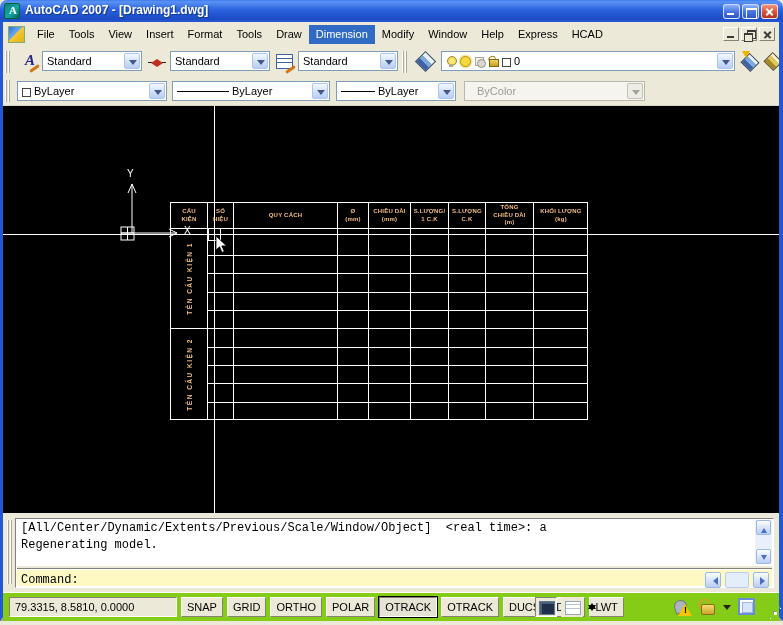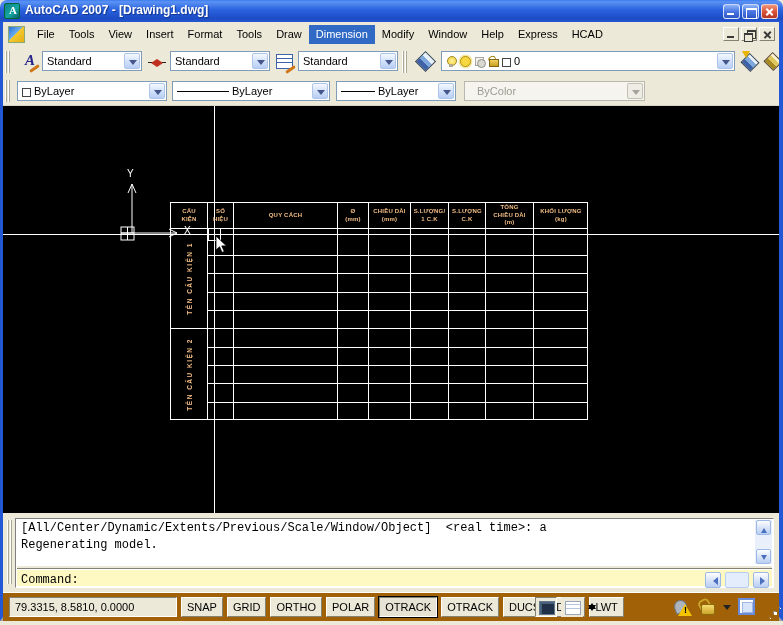--- a/index.html
+++ b/index.html
@@ -112,21 +112,21 @@
   .cmd-prompt{position:absolute;left:1px;right:1px;top:51px;bottom:1px;background:#fef9c3;}
   .prompt-text{position:absolute;left:4px;top:3px;font:12px "Liberation Mono","DejaVu Sans Mono",monospace;color:#000;white-space:pre;}
   .hscroll{position:absolute;right:3px;top:2px;width:64px;height:16px;}
   .hbtn{position:absolute;top:0;width:16px;height:16px;border:1px solid #9CB8E6;border-radius:2px;
     background:linear-gradient(180deg,#FDFEFF,#D3E0F7 60%,#BACFF3);}
   .hbtn.lt{left:0;} .hbtn.rt{right:0;}
   .hbtn.lt::after{content:"";position:absolute;left:3px;top:3.5px;border:4px solid transparent;border-right:5px solid #4A6FBF;}
   .hbtn.rt::after{content:"";position:absolute;left:6px;top:3.5px;border:4px solid transparent;border-left:5px solid #4A6FBF;}
   .hthumb{position:absolute;left:20px;top:0;width:24px;height:16px;border:1px solid #B8CCEE;background:#E4EDFB;border-radius:2px;}
   
-  .status{position:absolute;left:0;top:570px;width:776px;height:29px;background:#a16207;border-top:1px solid #fff;}
+  .status{position:absolute;left:0;top:570px;width:776px;height:29px;background:#84cc16;border-top:1px solid #fff;}
   .coords{position:absolute;left:6px;top:4px;width:168px;height:20px;border:1px solid;border-color:#848275 #fff #fff #848275;
     font-size:11px;line-height:18px;padding-left:5px;color:#000;background:#ECE9D8;}
   .toggles{position:absolute;left:178px;top:4px;display:flex;gap:4px;}
   .toggle{height:20px;line-height:18px;padding:0 5px;font-size:11px;color:#000;background:#ECE9D8;border:1px solid;border-color:#fff #848275 #848275 #fff;}
   .toggle.active{border-color:#848275 #fff #fff #848275;box-shadow:0 0 0 1px #000;background:#E6E3D4;}
   .sico{position:absolute;top:4px;width:22px;height:20px;border:1px solid;border-color:#848275 #fff #fff #848275;background:#ECE9D8;}
   .ico-model{left:532px;}
   .ico-model::after{content:"";position:absolute;left:3px;top:3px;width:14px;height:12px;background:#203048;border:1px solid #607890;box-shadow:inset 2px 2px 0 #486078;}
   .ico-layout{left:558px;border-color:transparent;}
   .ico-layout::after{content:"";position:absolute;left:3px;top:3px;width:14px;height:12px;background:

